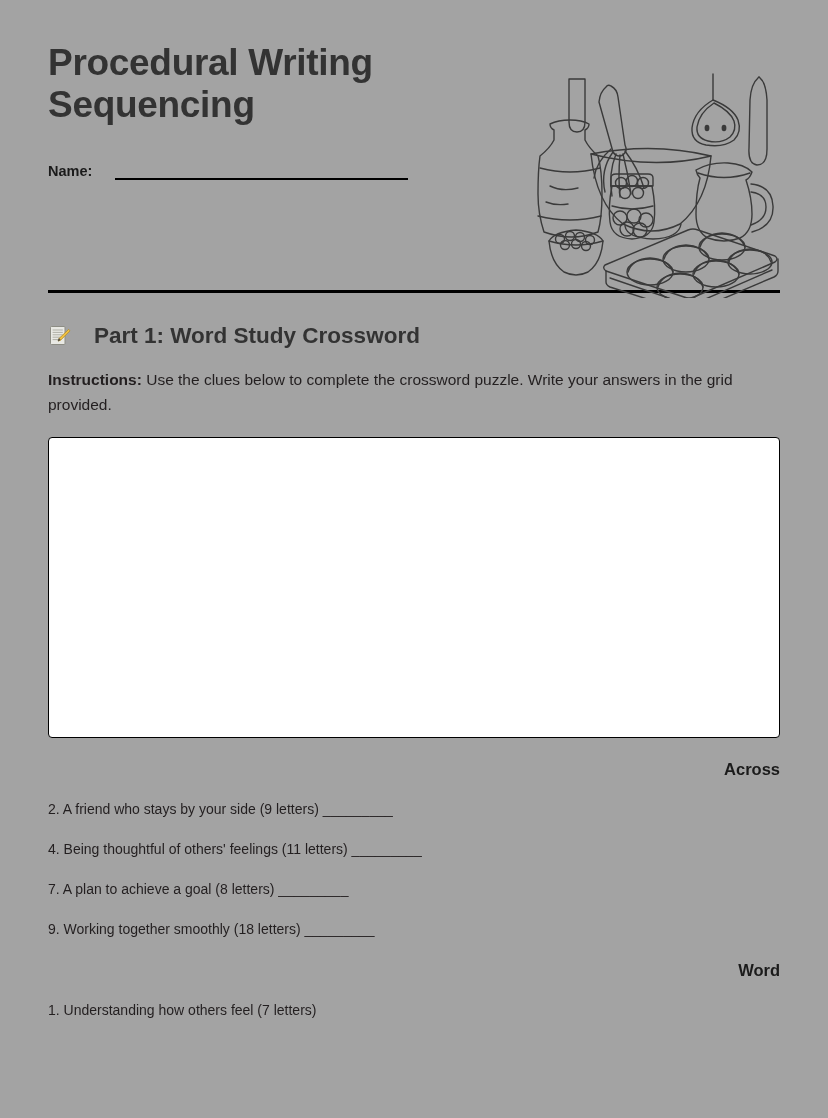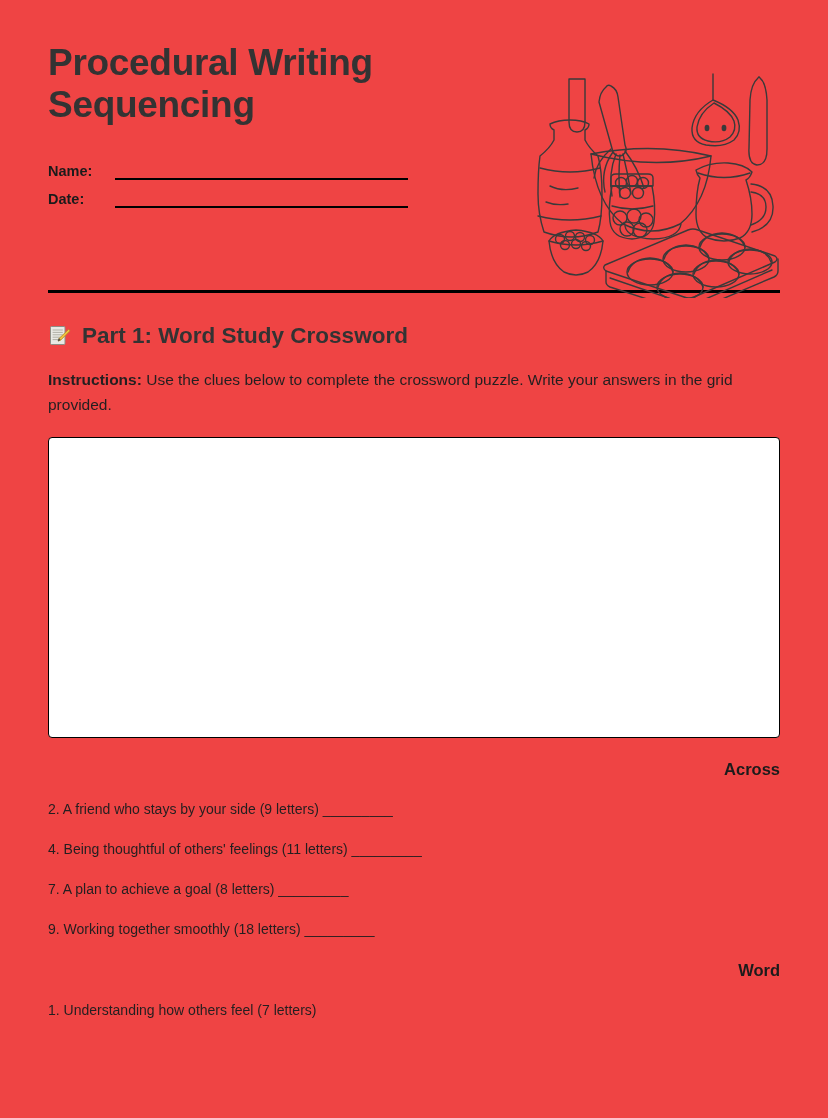--- a/index.html
+++ b/index.html
@@ -12,21 +12,21 @@
     width: 828px;
     height: 1118px;
     overflow: hidden;
     font-family: "Liberation Sans", sans-serif;
     color: #231f20;
   }
   .page {
     position: relative;
     width: 828px;
     height: 1118px;
-    background: #ef4444;
+    background: #a3a3a3;
     padding: 0 48px;
   }
 
   
   .header {
     position: relative;
     padding-top: 42px;
     min-height: 268px;
   }
   .doc-title {
@@ -77,21 +77,21 @@
     border: 0;
     border-top: 3px solid #000000;
     margin: 0;
     margin-top: 22px;
   }
 
   
   .section-heading {
     display: flex;
     align-items: center;
-    gap: 10px;
+    gap: 22px;
     margin-top: 30px;
   }
   .section-emoji {
     font-size: 22px;
     line-height: 1;
     width: 24px;
     height: 24px;
     display: inline-flex;
     align-items: center;
     justify-content: center;
@@ -151,24 +151,20 @@
 
 <div class="page">
 
   <div class="header">
 
     <h1 class="doc-title">Procedural Writing Sequencing</h1>
 
     <div class="meta">
       <div class="meta-row">
         <span class="meta-label">Name:</span>
-        <span class="meta-line"></span>
-      </div>
-      <div class="meta-row">
-        <span class="meta-label">Date:</span>
         <span class="meta-line"></span>
       </div>
     </div>
 
     <div class="illustration">
       <svg viewBox="0 0 252 232" xmlns="http://www.w3.org/2000/svg" fill="none" stroke="#3a3a3a" stroke-width="1.4" stroke-linecap="round" stroke-linejoin="round">
 
         <path d="M41 13 L41 56 Q41 66 49 66 Q57 66 57 56 L57 13 Z"></path>
 
         <path d="M78 21 Q72 26 71 36 L85 86 Q89 92 95 89 Q100 85 97 79 L90 31 Q89 23 83 20 Q80 18 78 21 Z"></path>

